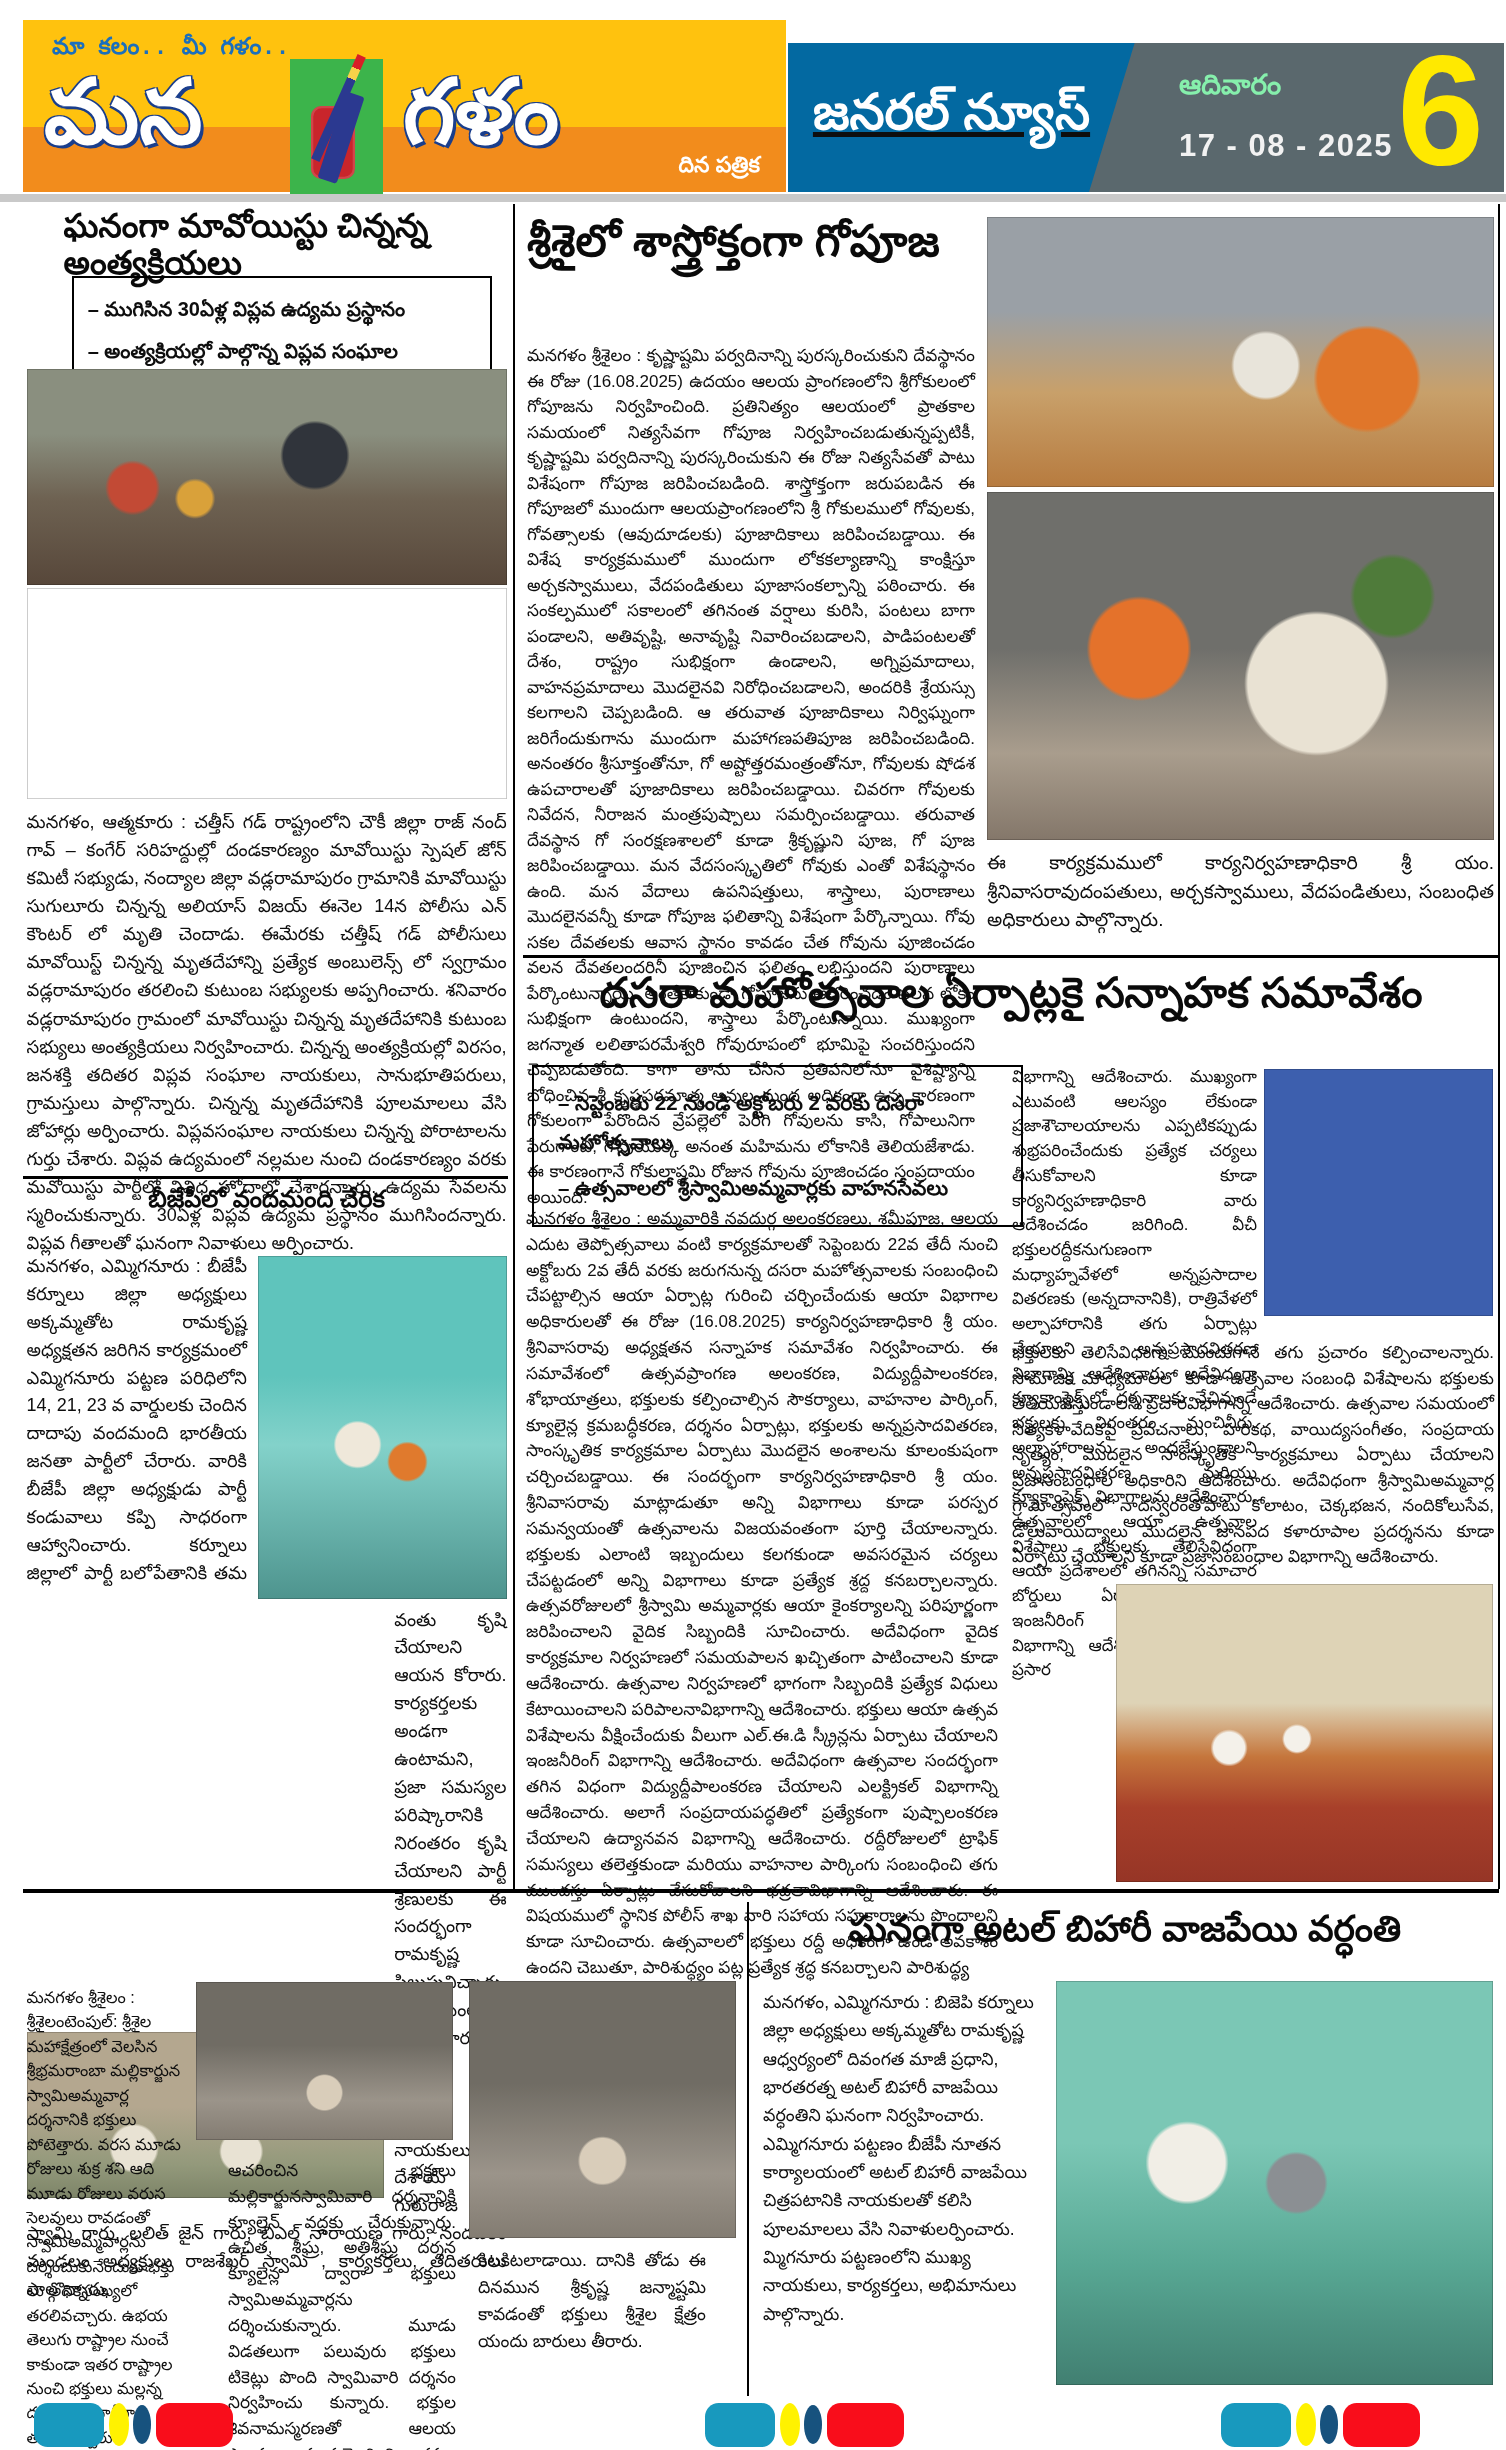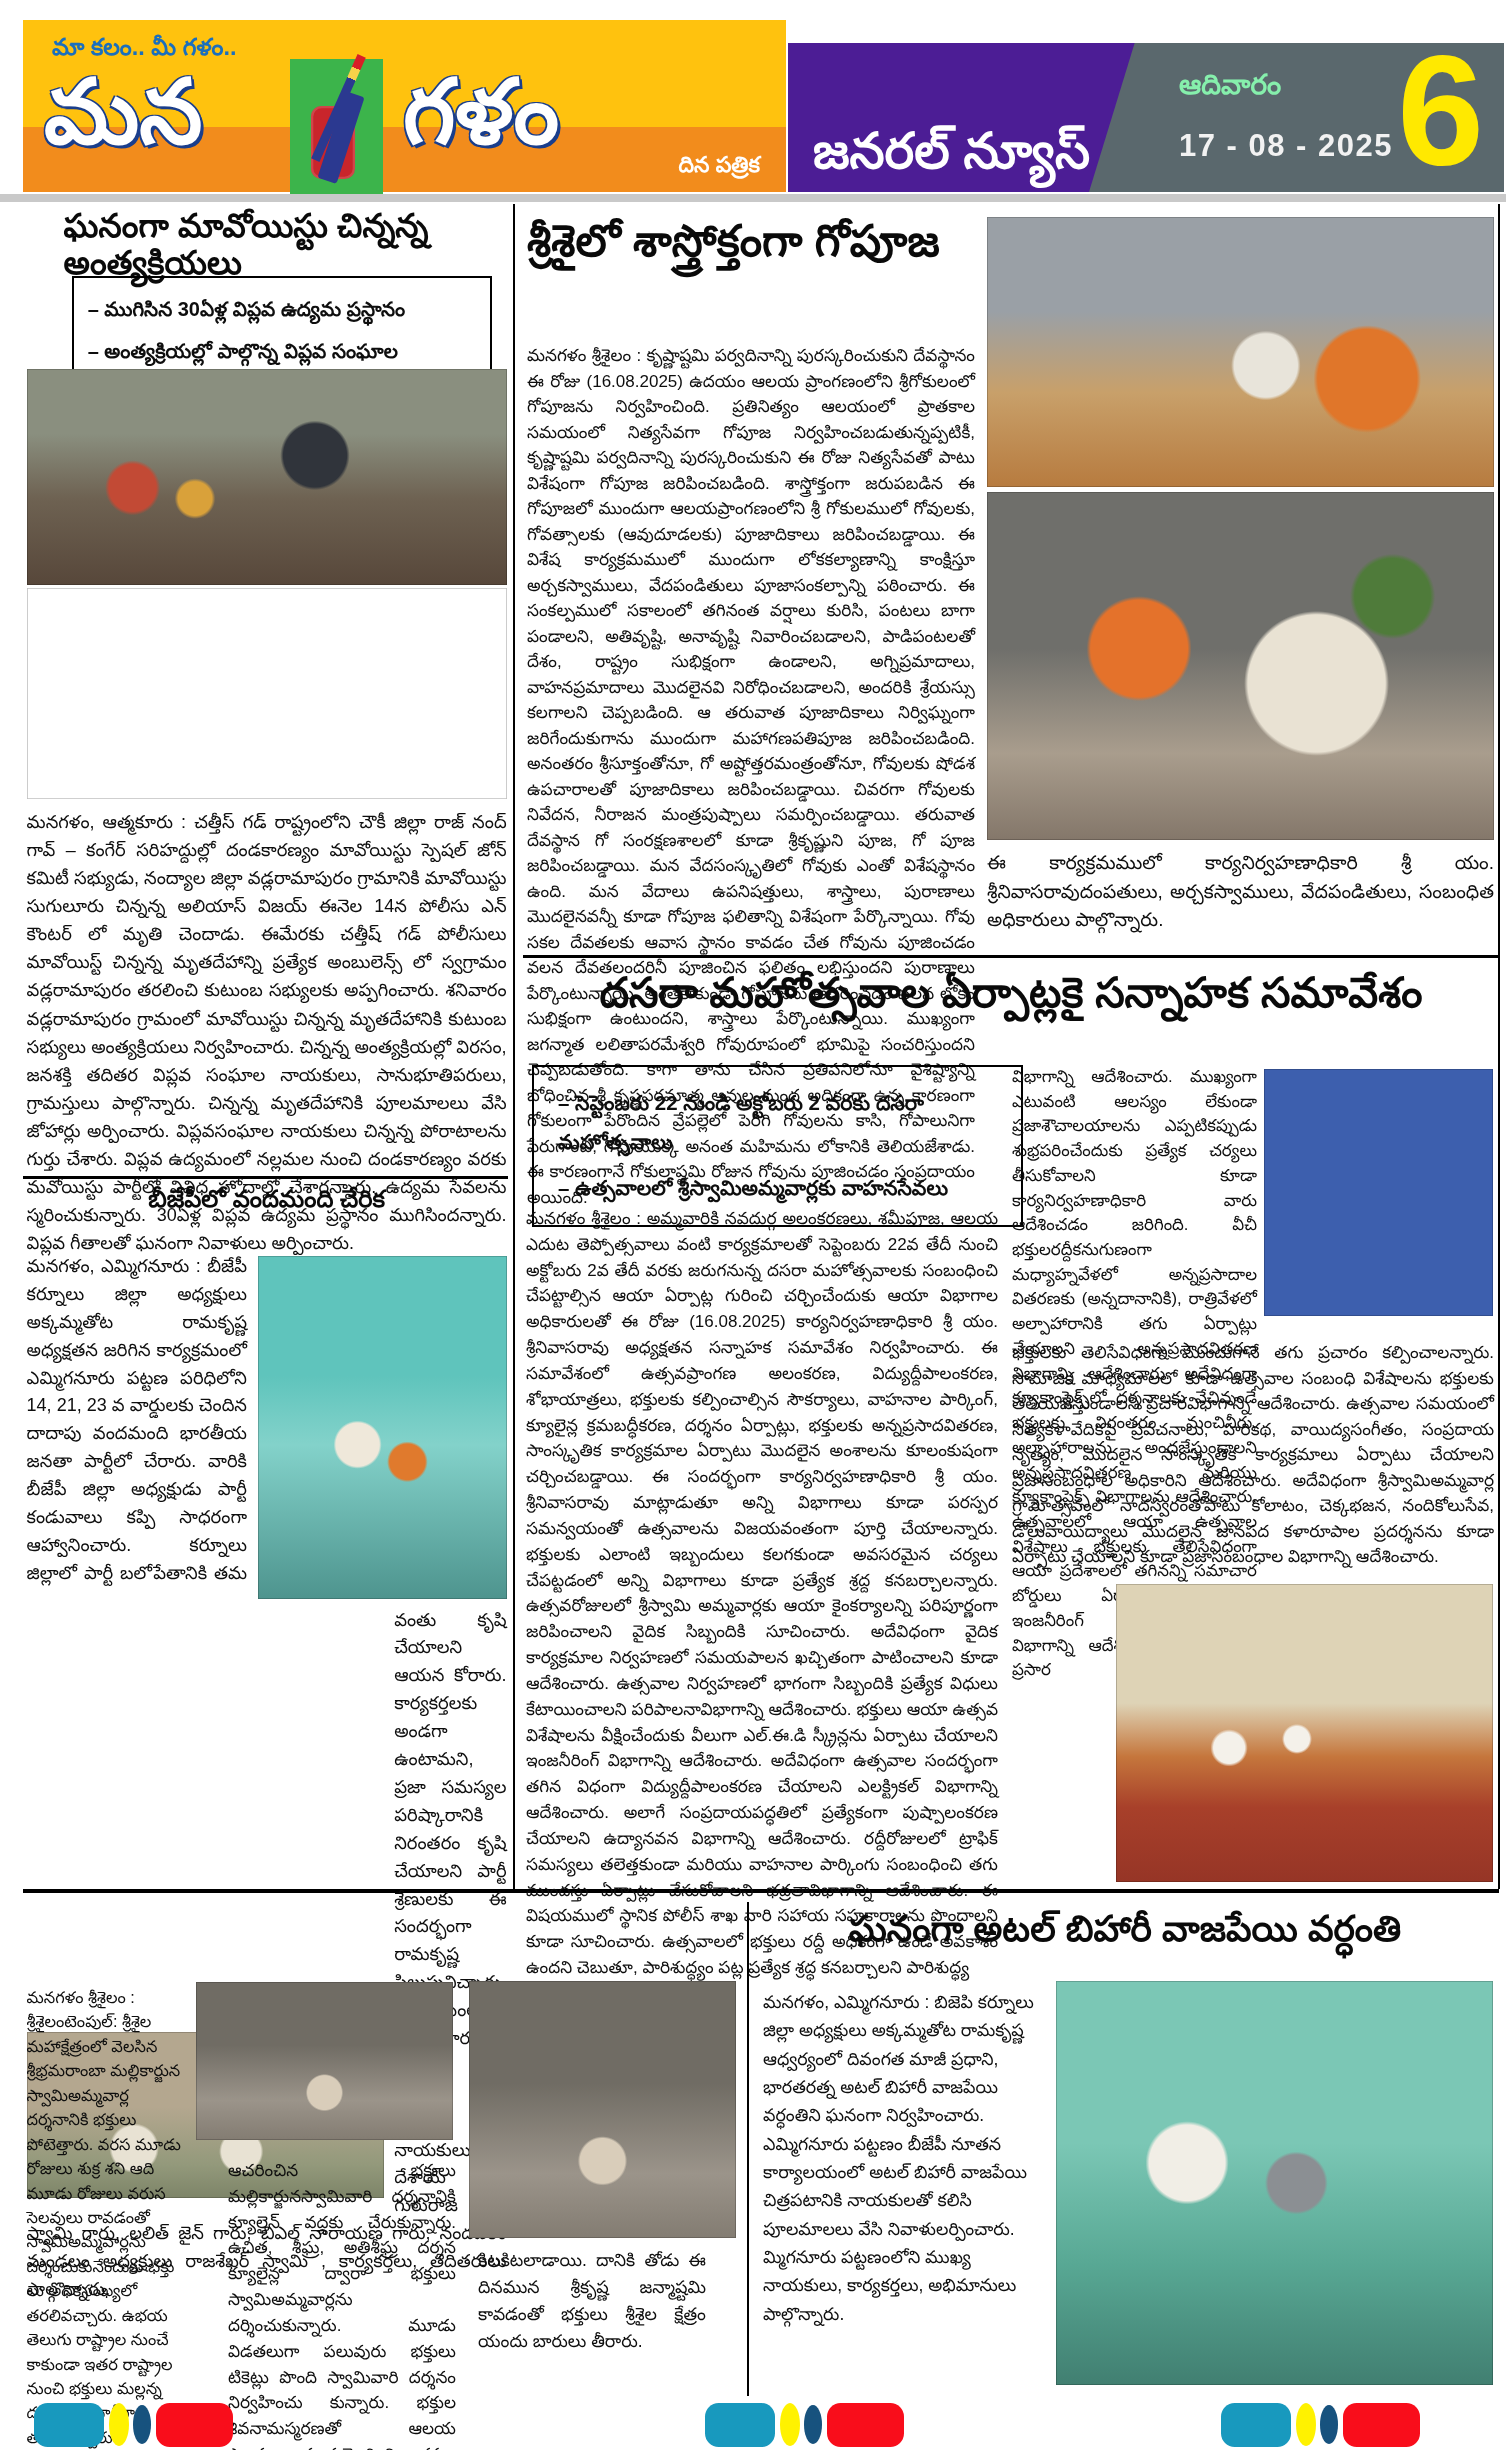--- a/index.html
+++ b/index.html
@@ -2,35 +2,35 @@
 <html style="font-size:12px"><head>
 <meta charset="utf-8">
 <style>
   html,body{margin:0;padding:0;background:#e9e9e9;}
   .page{position:relative;width:1507px;height:2450px;background:#ffffff;
         font-family:"Liberation Sans","DejaVu Sans",sans-serif;color:#0e0e0e;overflow:hidden;}
   .abs{position:absolute;}
   
   .masthead{left:23px;top:20px;width:763px;height:172px;
             background:linear-gradient(180deg,#FFC20E 0 62%,#F28C1C 62% 100%);}
-  .tagline{left:29px;top:13.7px;font-size:23.5px;font-weight:bold;color:#1B6FBD;}
+  .tagline{left:29px;top:13.7px;font-size:23.5px;font-weight:bold;color:#1B6FBD;font-family:Liberation Mono, monospace;}
   .logo-word{top:47px;font-size:90px;font-weight:bold;color:#ffffff;line-height:1;
              text-shadow:3px 3px 0 #1A3E8C,-1.5px -1.5px 0 #1A3E8C,1.5px -1.5px 0 #1A3E8C,-1.5px 1.5px 0 #1A3E8C;}
   .logo-left{left:21px;}
   .logo-right{left:380px;}
   .fistbox{left:267px;top:39px;width:93px;height:141px;background:#3CB44B;}
   .fist{position:absolute;left:21px;top:47px;width:44px;height:73px;background:#C9252B;border-radius:10.6px;
         box-shadow:inset 0 0 0 2.3px rgba(255,255,255,.15);}
   .fist:before{content:"";position:absolute;left:20px;top:-13.7px;width:20px;height:91px;background:#2B3990;
                transform:rotate(18deg);border-radius:3px;}
   .pencil{position:absolute;left:44px;top:-7.6px;width:9px;height:114px;transform:rotate(24deg);
           background:linear-gradient(180deg,#D81F26 0 12%,#F8D24A 12% 22%,#2B3990 22% 100%);}
   .daily{right:26px;bottom:9px;font-size:22px;font-weight:bold;color:#ffffff;}
-  .banner{left:788px;top:43px;width:357px;height:149px;background:#4c1d95;
-          clip-path:polygon(0 0,100% 0,87% 100%,0 100%);display:flex;align-items:flex-end;}
+  .banner{left:788px;top:43px;width:357px;height:149px;background:#0369a1;
+          clip-path:polygon(0 0,100% 0,87% 100%,0 100%);display:flex;align-items:center;text-decoration:underline;}
   .banner-text{width:100%;text-align:center;font-size:50px;font-weight:bold;color:#ffffff;padding-right:30px;}
   .datebox{left:1089px;top:43px;width:415px;height:149px;background:#5A686D;
            clip-path:polygon(11% 0,100% 0,100% 100%,0 100%);}
   .day{left:90px;top:26px;font-size:28px;font-weight:bold;color:#86efac;}
   .date{left:90px;top:85px;font-size:31px;font-weight:bold;color:#f2f2f2;letter-spacing:1.5px;}
   .pageno{right:20px;top:-13.7px;font-size:156px;font-weight:bold;color:#FFE900;line-height:1.05;}
   .header-rule{left:0;top:194px;width:1507px;height:7.6px;background:#c9c9c9;}
   
   .rule{background:#000;}
   

